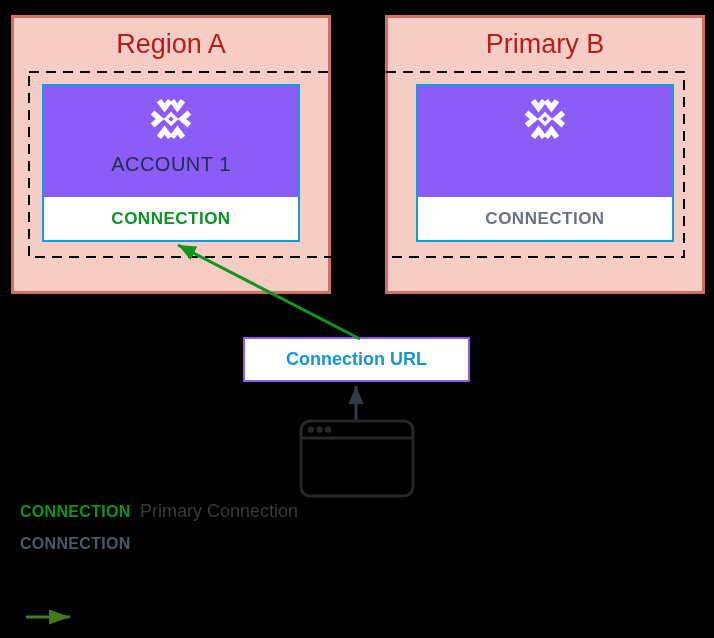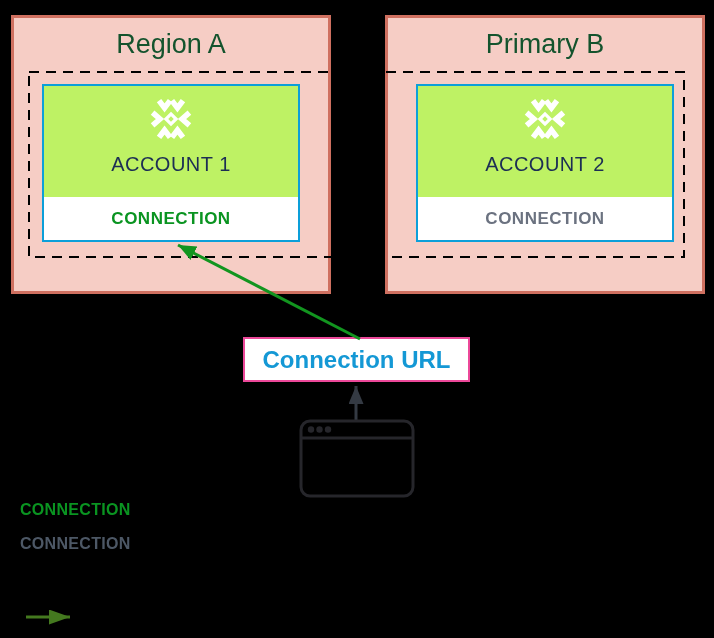--- a/index.html
+++ b/index.html
@@ -7,47 +7,47 @@
     width:714px;height:638px;background:#000;position:relative;overflow:hidden;
     font-family:"Liberation Sans", sans-serif;
   }
   .region{
     position:absolute;top:15px;width:314px;height:273px;
     background:#f6cdc5;border:3px solid #cf7060;box-sizing:content-box;
   }
   .region.a{left:11px;}
   .region.b{left:385px;}
   .region-title{
-    text-align:center;margin-top:11px;font-size:27px;color:#14532d;
+    text-align:center;margin-top:11px;font-size:27px;color:#b91c1c;
   }
   .account{
     position:absolute;top:84px;width:254px;height:154px;
     border:2px solid #0c9fd9;background:#fff;
   }
   .account.one{left:42px;}
   .account.two{left:416px;}
   .account-blue{
-    height:111px;background:#bef264;
+    height:111px;background:#8b5cf6;
     display:flex;flex-direction:column;align-items:center;
   }
   .snowflake{width:46px;height:46px;margin-top:10px;}
   .account-name{
     font-size:20px;color:#1c2e54;letter-spacing:0.5px;margin-top:11px;
   }
   .account-conn{
     height:43px;background:#fff;display:flex;align-items:center;justify-content:center;
     font-weight:bold;font-size:17px;letter-spacing:0.5px;
   }
   .account-conn.primary{color:#0a9421;}
   .account-conn.secondary{color:#6b7280;}
   .url-box{
     position:absolute;left:243px;top:337px;width:223px;height:41px;
-    background:#fff;border:2px solid #ec4899;
+    background:#fff;border:2px solid #8b5cf6;
     display:flex;align-items:center;justify-content:center;
-    color:#1498d5;font-weight:bold;font-size:24px;
+    color:#1498d5;font-weight:bold;font-size:18px;
   }
   .legend-row{
     position:absolute;left:20px;display:flex;align-items:baseline;
   }
   .legend-row.r1{top:501px;}
   .legend-row.r2{top:535px;}
   .legend-sample{
     font-weight:bold;font-size:16px;letter-spacing:0.3px;width:120px;flex:none;
   }
   .legend-sample.primary{color:#0a9421;}
@@ -92,31 +92,31 @@
       <g stroke="#ffffff" stroke-width="12" fill="none" stroke-linecap="butt" stroke-linejoin="miter">
         <polyline points="24,10 36,26 48,10"></polyline>
         <polyline points="52,10 64,26 76,10"></polyline>
         <polyline points="24,90 36,74 48,90"></polyline>
         <polyline points="52,90 64,74 76,90"></polyline>
         <polyline points="10,36 26,50 10,64"></polyline>
         <polyline points="90,36 74,50 90,64"></polyline>
       </g>
       <path d="M50,34 L66,50 L50,66 L34,50 Z M50,44 L56,50 L50,56 L44,50 Z" fill="#ffffff" fill-rule="evenodd"></path>
     </svg>
-    <div class="account-name">ACCOUNT 2</div>
   </div>
   <div class="account-conn secondary">CONNECTION</div>
 </div>
 
 <div class="url-box">
   <span>Connection URL</span>
 </div>
 
 <div class="legend-row r1">
   <span class="legend-sample primary">CONNECTION</span>
+  <span class="legend-label">Primary Connection</span>
 </div>
 <div class="legend-row r2">
   <span class="legend-sample secondary">CONNECTION</span>
 </div>
 
 <svg class="overlay">
   <defs>
     <marker id="ah-green" markerWidth="7" markerHeight="6" refX="6" refY="2.5" orient="auto">
       <path d="M0,0 L6,2.5 L0,5 Z" fill="#12951f"></path>
     </marker>

